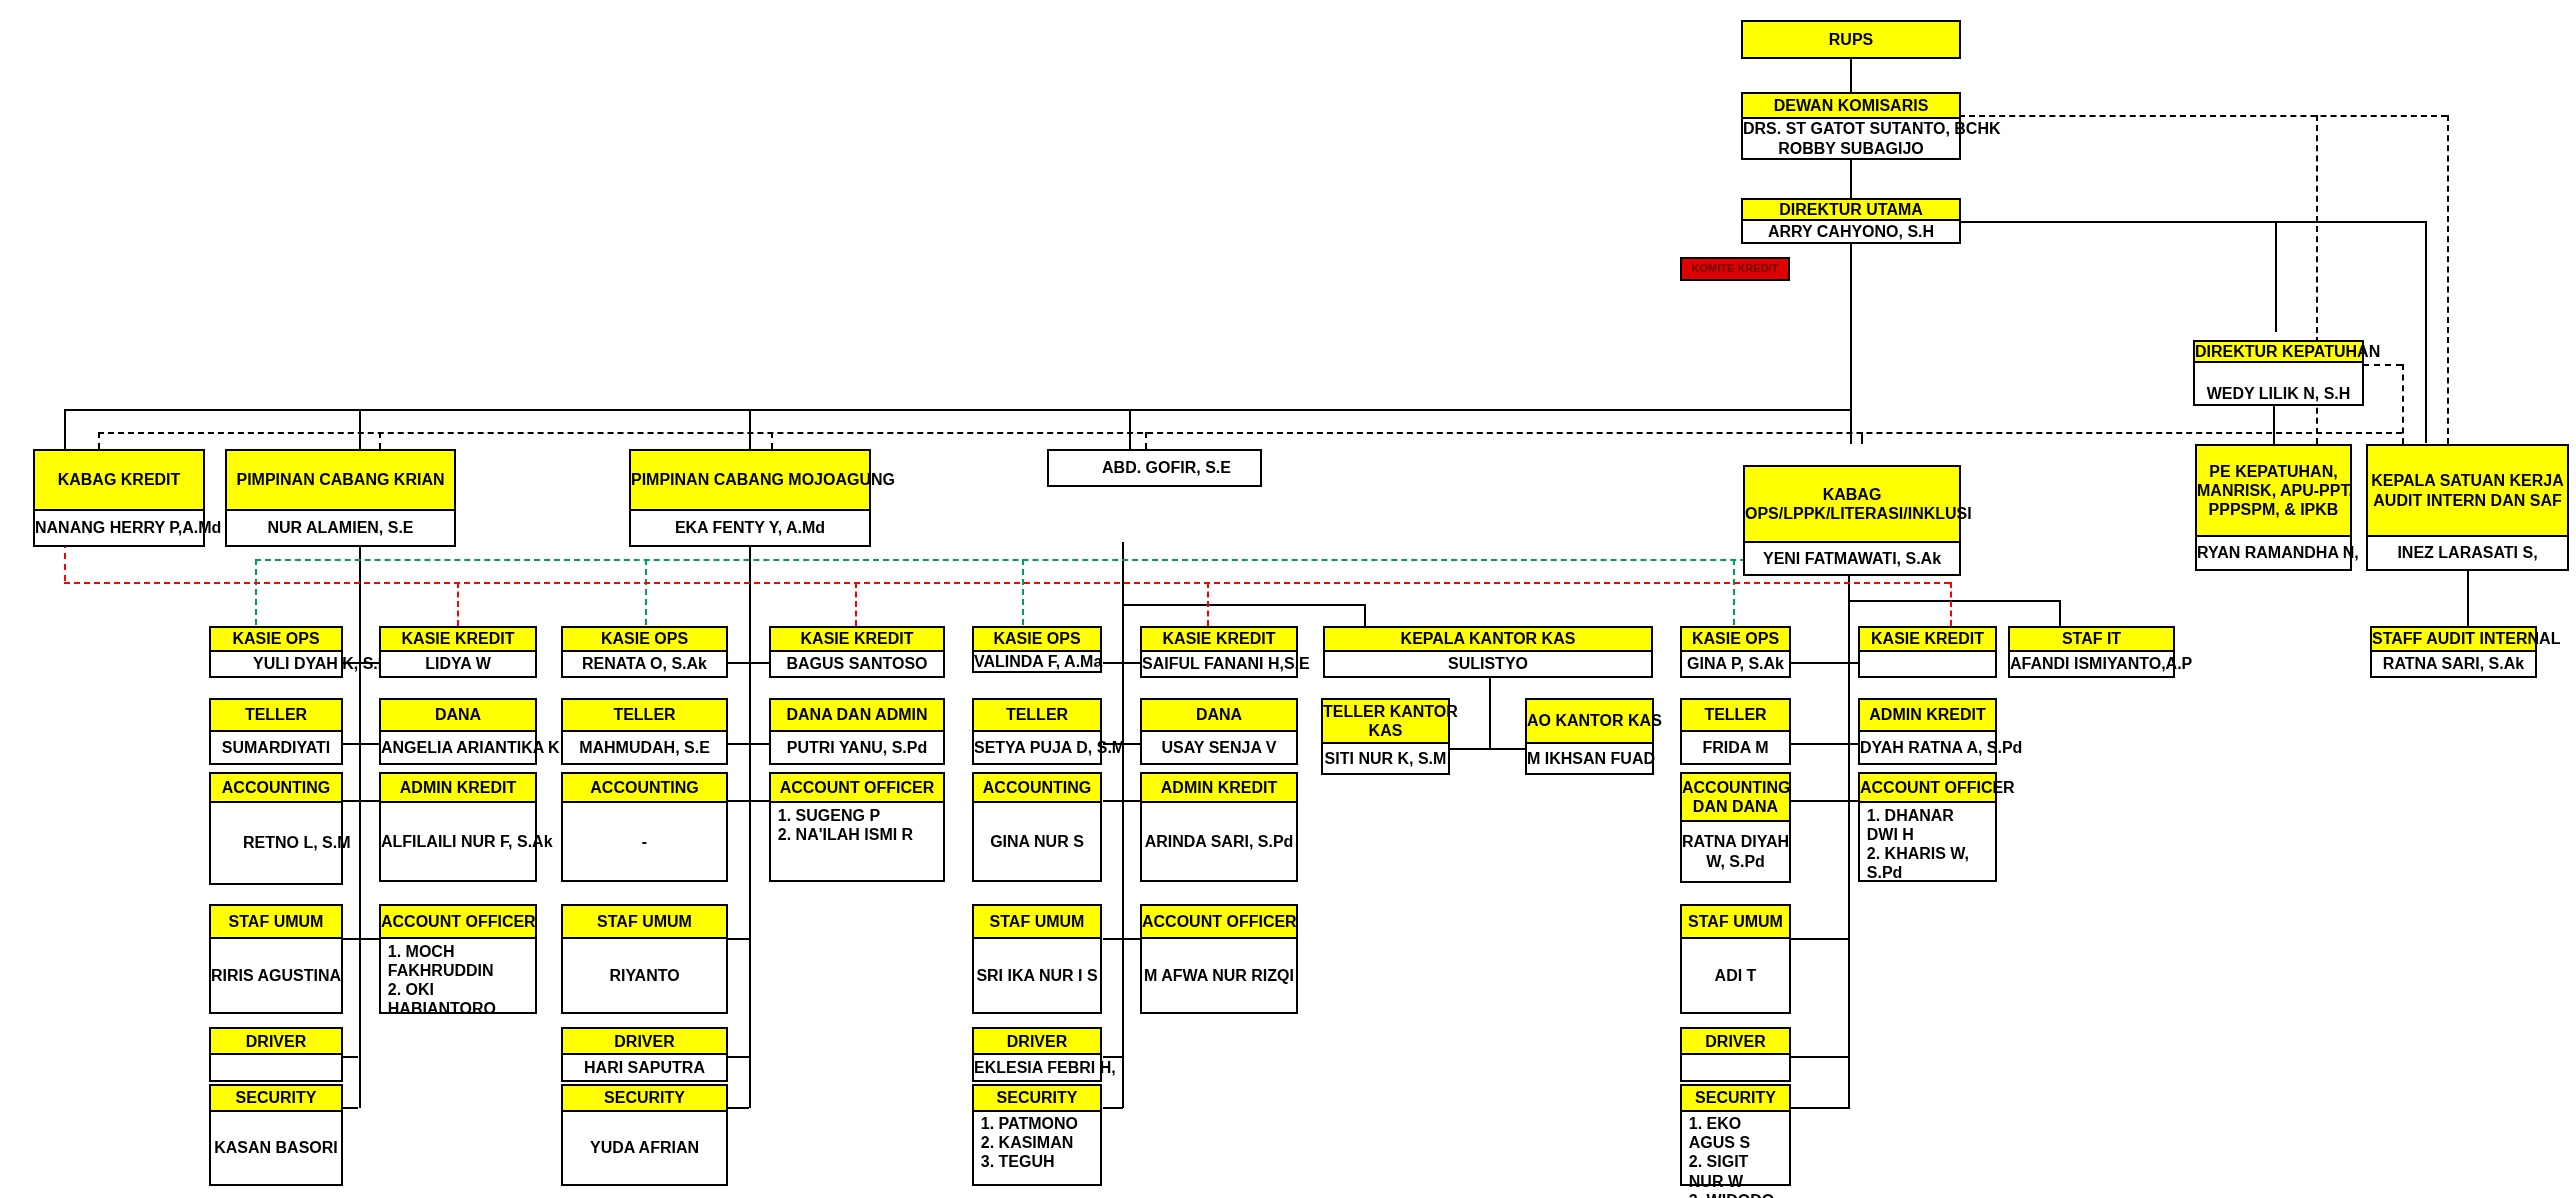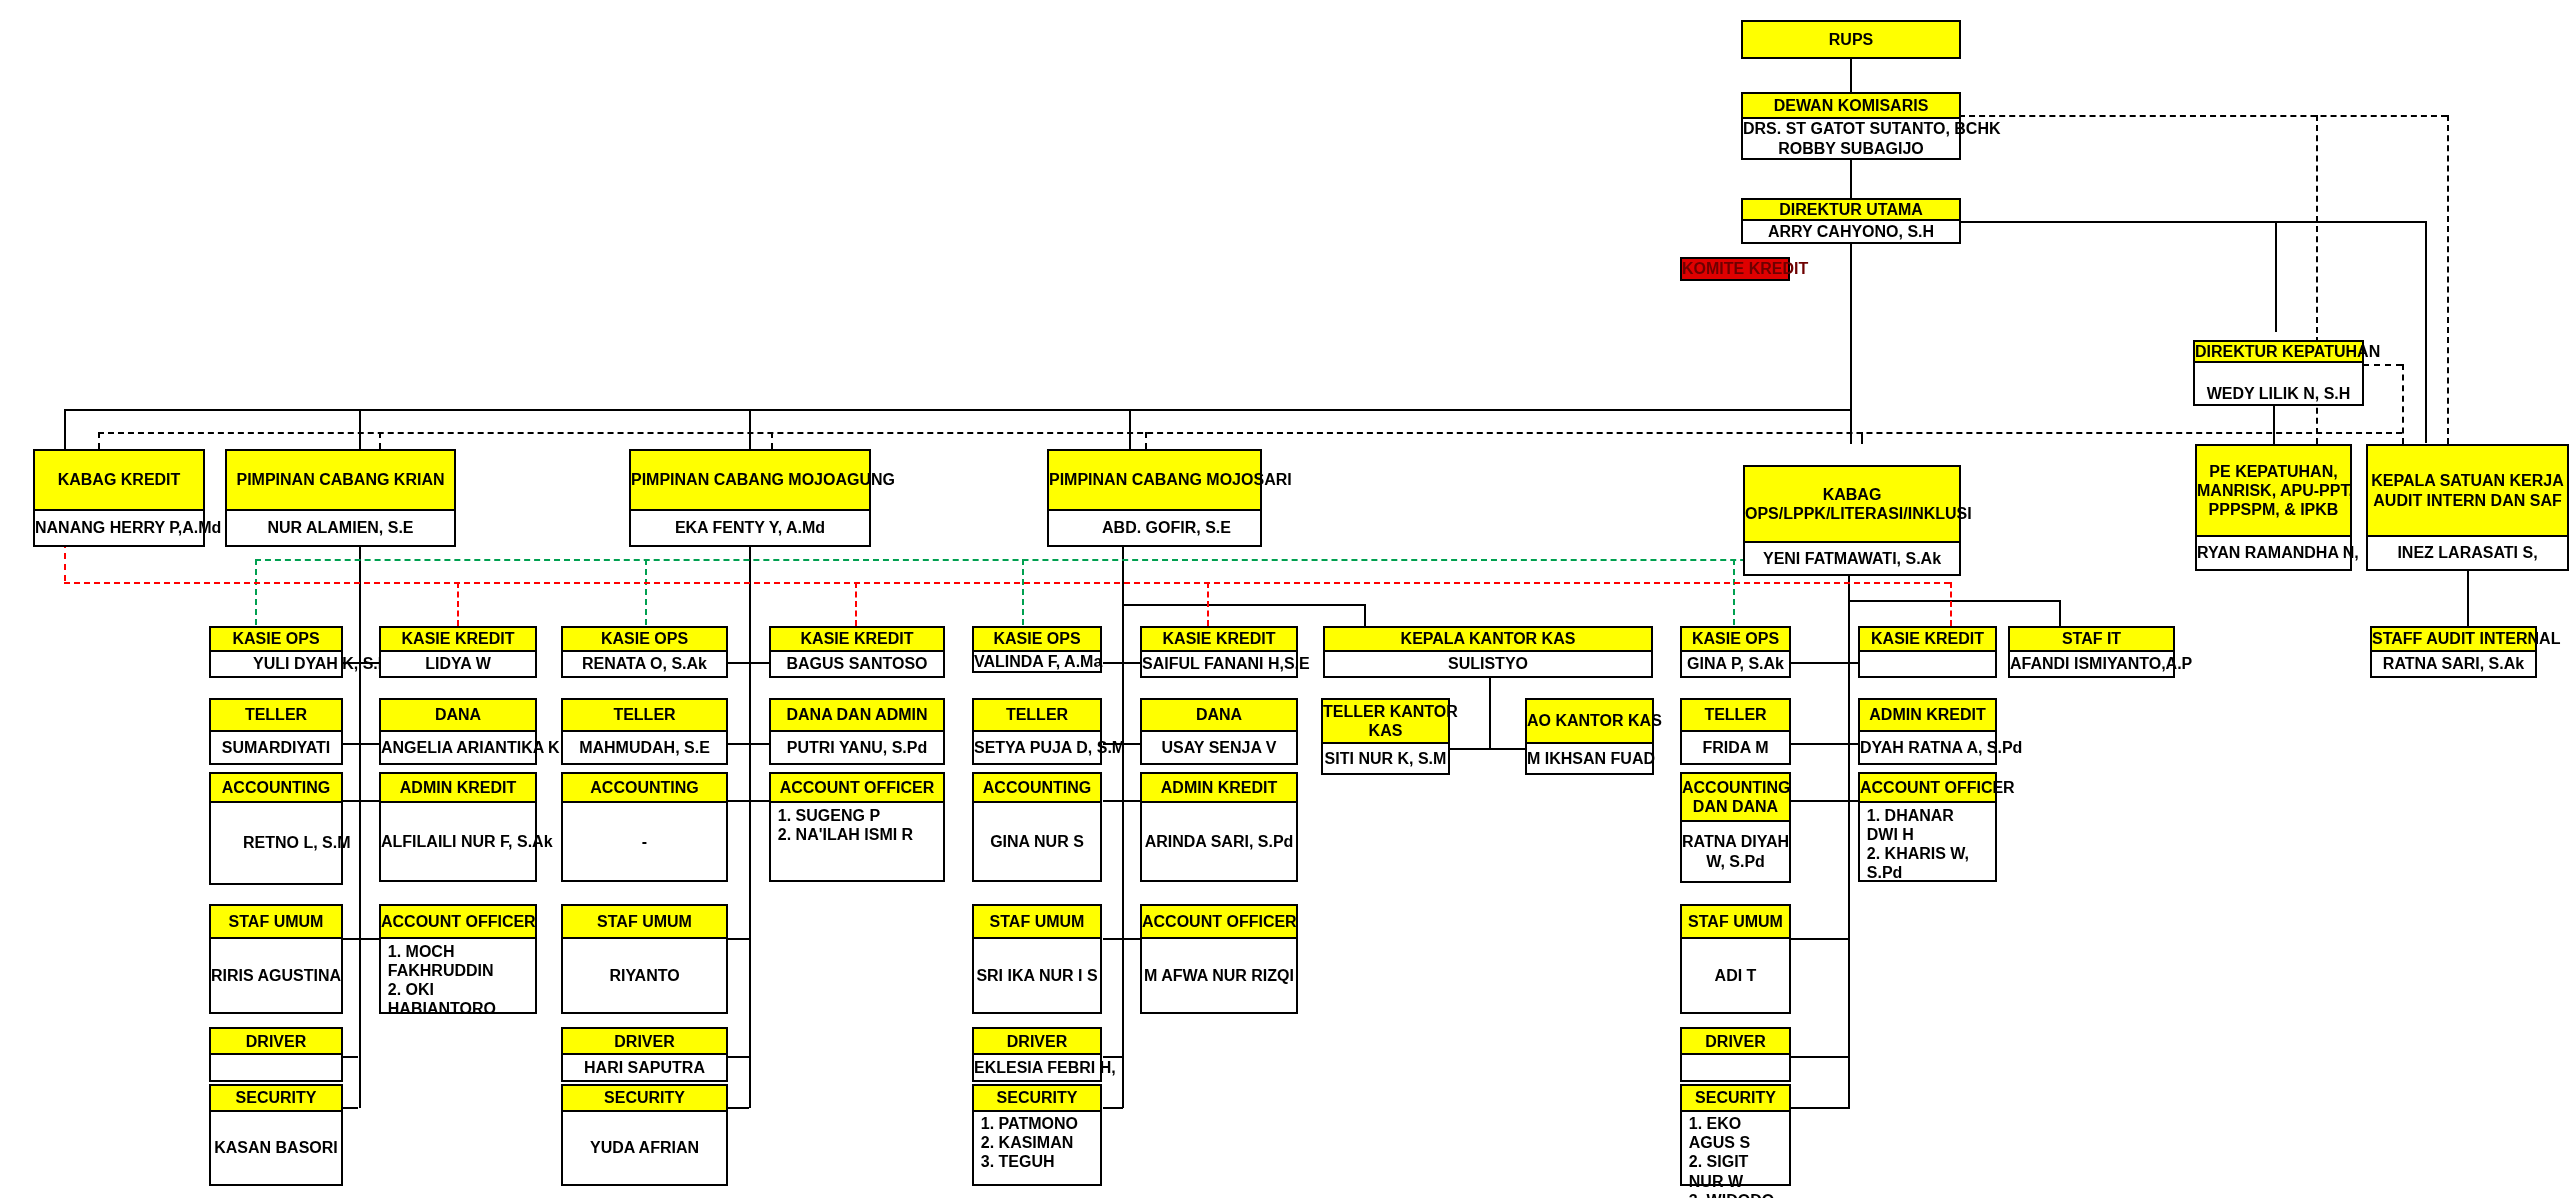--- a/index.html
+++ b/index.html
@@ -21,21 +21,21 @@
   .hdr div{white-space:nowrap;}
   .hdr.only{border-bottom:none;}
   .bod{
     background:#fff;box-sizing:border-box;display:flex;flex-direction:column;
     justify-content:center;flex:none;
   }
   .bod div{white-space:nowrap;}
   .bod.list{justify-content:flex-start;text-align:left;padding:2.6px 6.8px;}
   .bod.list div{white-space:normal;}
   .node.red .hdr{background:#DF0000;color:#6E0000;}
-  .node.xs{font-size:16px;}
+  .node.xs{font-size:11px;}
 </style>
 </head>
 <body>
 
 <div id="canvas">
     <div class="cn" style="left: 1850px; top: 55px; height: 37px; width: 0px; border-left: 2.6px solid rgb(0, 0, 0);"></div>
     <div class="cn" style="left: 1850px; top: 156px; height: 42px; width: 0px; border-left: 2.6px solid rgb(0, 0, 0);"></div>
     <div class="cn" style="left: 1850px; top: 240px; height: 204px; width: 0px; border-left: 2.6px solid rgb(0, 0, 0);"></div>
     <div class="cn" style="left: 64px; top: 409px; width: 1788px; height: 0px; border-top: 2.6px solid rgb(0, 0, 0);"></div>
     <div class="cn" style="left: 64px; top: 409px; height: 40px; width: 0px; border-left: 2.6px solid rgb(0, 0, 0);"></div>
@@ -157,23 +157,20 @@
     </div>
     <div class="node" style="left: 629px; top: 449px; width: 242px;">
       <div class="hdr" style="height: 60px;">
         <div>PIMPINAN CABANG MOJOAGUNG</div>
       </div>
       <div class="bod" style="height: 34px;">
         <div>EKA FENTY Y, A.Md</div>
       </div>
     </div>
     <div class="node" style="left: 1047px; top: 449px; width: 215px;">
-      <div class="hdr" style="height: 60px;">
-        <div>PIMPINAN CABANG MOJOSARI</div>
-      </div>
       <div class="bod" style="height: 34px; padding-left: 24px;">
         <div>ABD. GOFIR, S.E</div>
       </div>
     </div>
     <div class="node" style="left: 1743px; top: 444px; width: 218px; margin-top: 21px;">
       <div class="hdr" style="height: 76px;">
         <div>KABAG</div>
         <div>OPS/LPPK/LITERASI/INKLUSI</div>
       </div>
       <div class="bod" style="height: 31px;">

